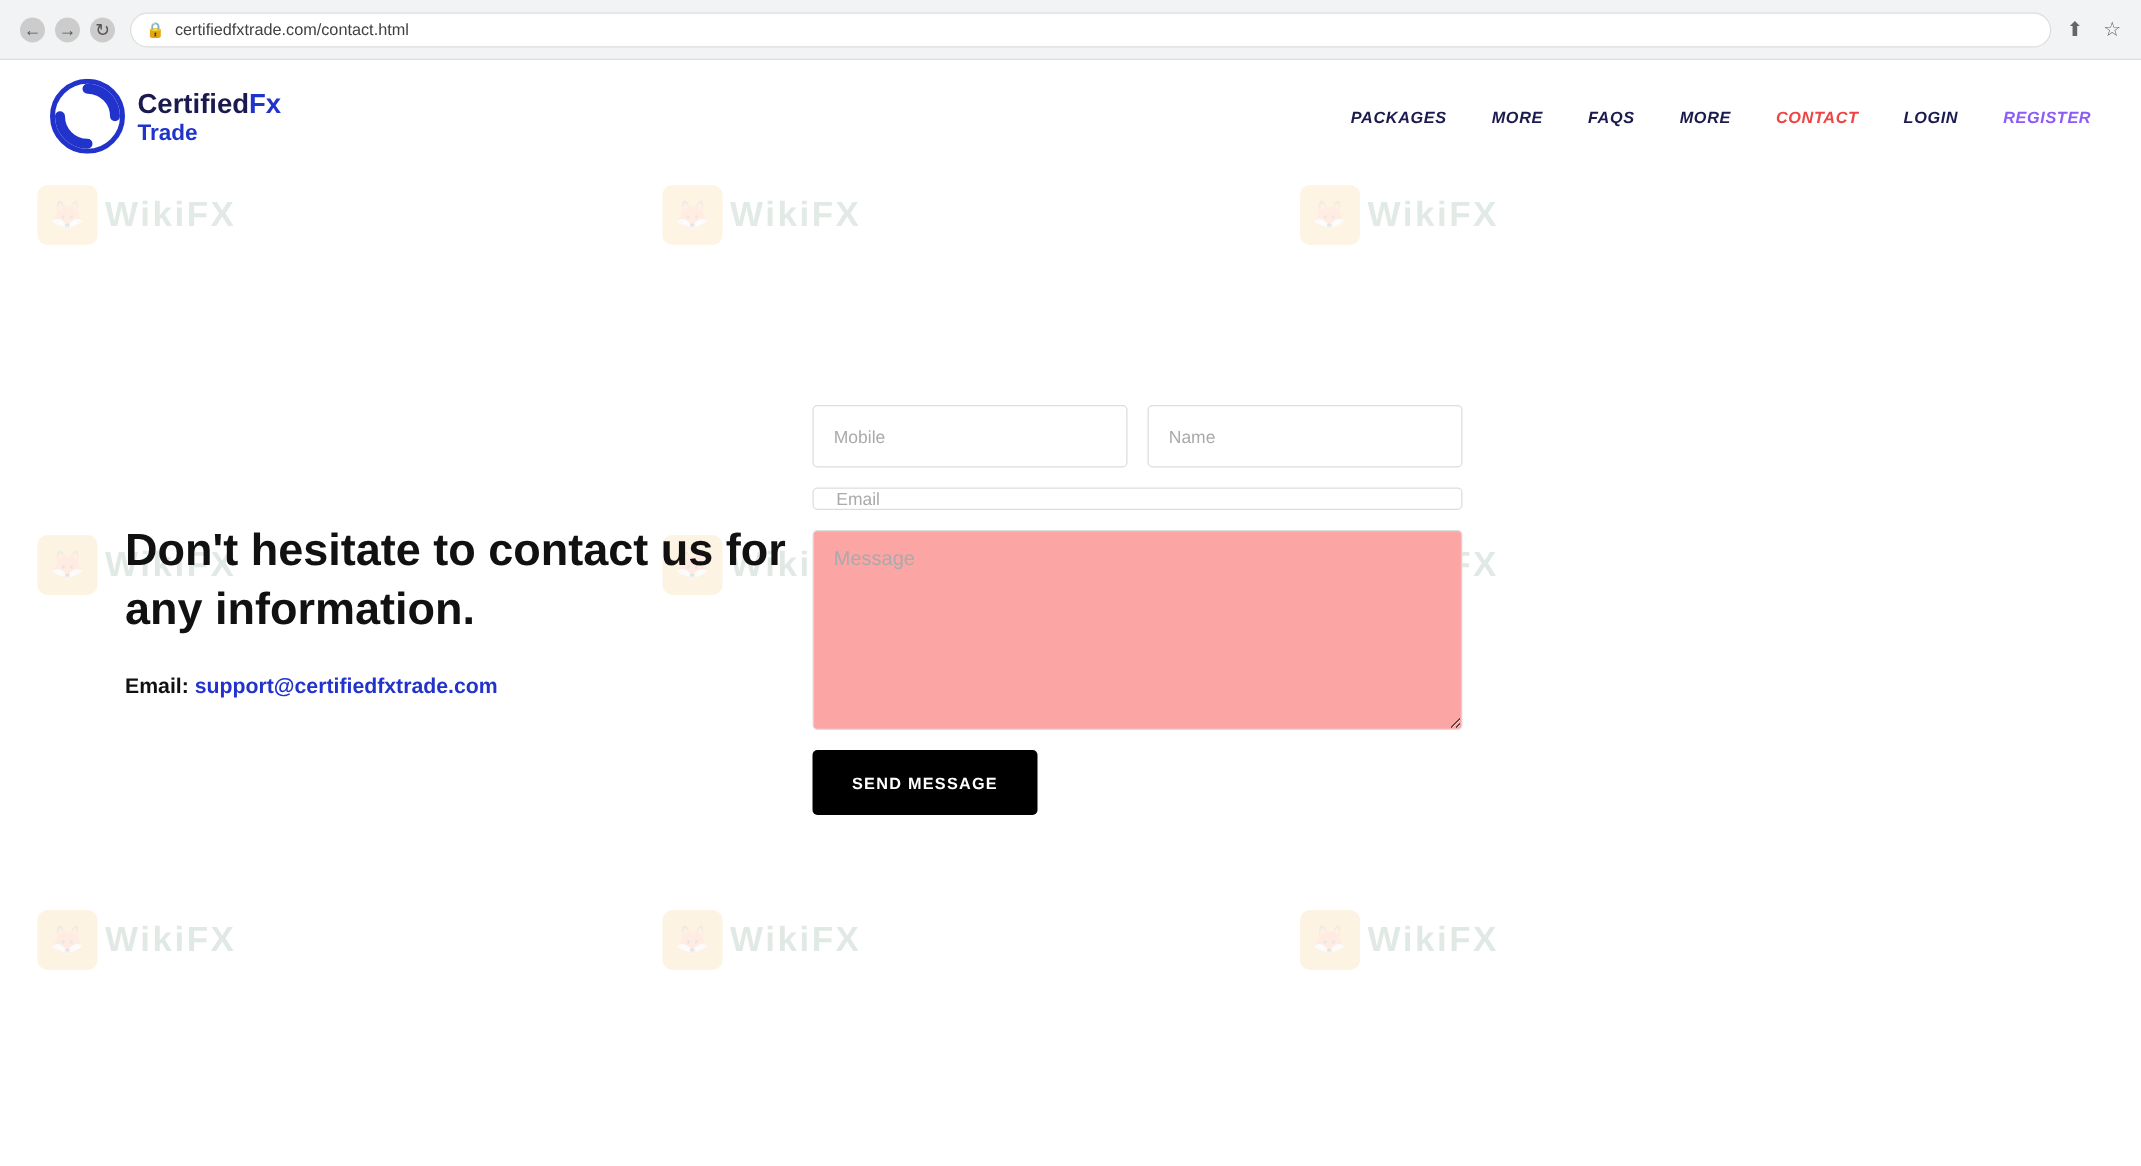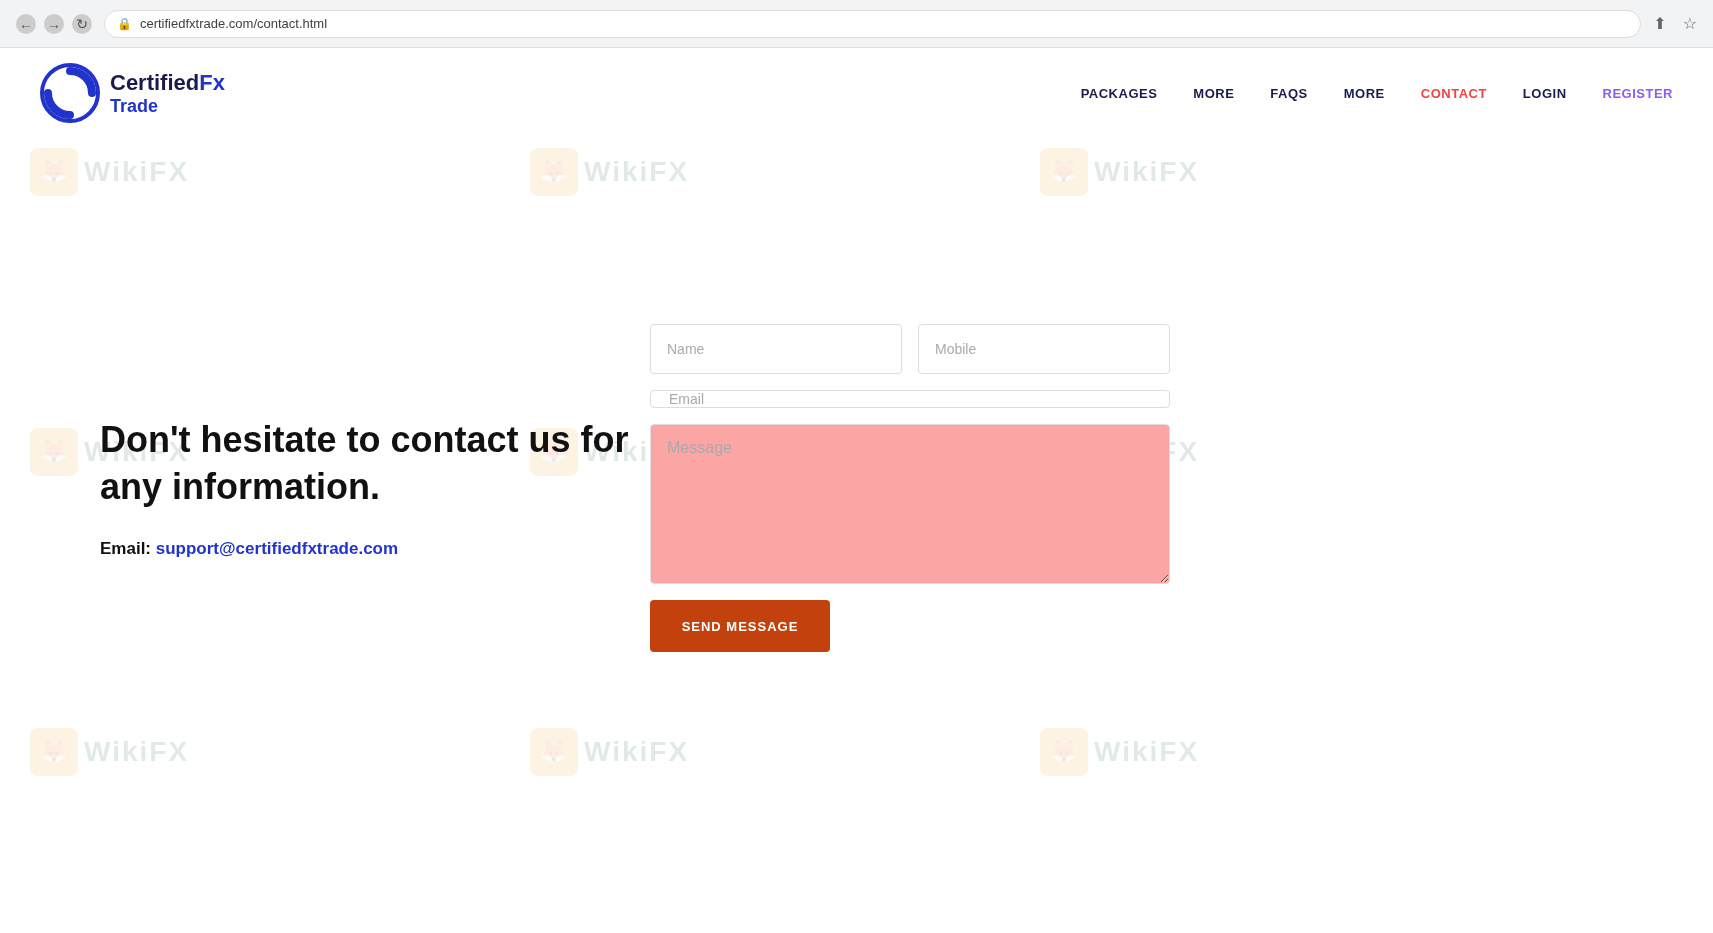--- a/index.html
+++ b/index.html
@@ -158,20 +158,21 @@
     .logo-trade {
       font-size: 18px;
       color: #2233cc;
       font-weight: 600;
     }
 
     .nav {
       display: flex;
       align-items: center;
       gap: 36px;
+      font-style: italic;
     }
 
     .nav-item {
       font-size: 13px;
       font-weight: 600;
       color: #1a1a4e;
       text-decoration: none;
       letter-spacing: 0.5px;
       cursor: pointer;
     }
@@ -269,21 +270,21 @@
       font-family: Arial, sans-serif;
     }
 
     .form-textarea::placeholder {
       color: #aaa;
     }
 
     .send-btn {
       width: 180px;
       height: 52px;
-      background: #c2410c;
+      background: #000000;
       color: white;
       border: none;
       border-radius: 4px;
       font-size: 13px;
       font-weight: 700;
       letter-spacing: 1px;
       cursor: pointer;
       text-transform: uppercase;
     }
   </style>
@@ -383,22 +384,22 @@
       <h1 class="headline">Don't hesitate to contact us for any information.</h1>
       <p class="email-line">
         <span class="email-label">Email:</span>
         <span> </span>
         <a class="email-link">support@certifiedfxtrade.com</a>
       </p>
     </div>
 
     <div class="right-section">
       <div class="form-row">
+        <input class="form-input" type="text" placeholder="Mobile" style="">
         <input class="form-input" type="text" placeholder="Name" style="">
-        <input class="form-input" type="text" placeholder="Mobile" style="">
       </div>
       <input class="form-input full-width" type="email" placeholder="Email" style="">
       <textarea class="form-textarea" placeholder="Message" style=""></textarea>
       <button class="send-btn">SEND MESSAGE</button>
     </div>
   </div>
 
 </div>
 
 </body></html>

